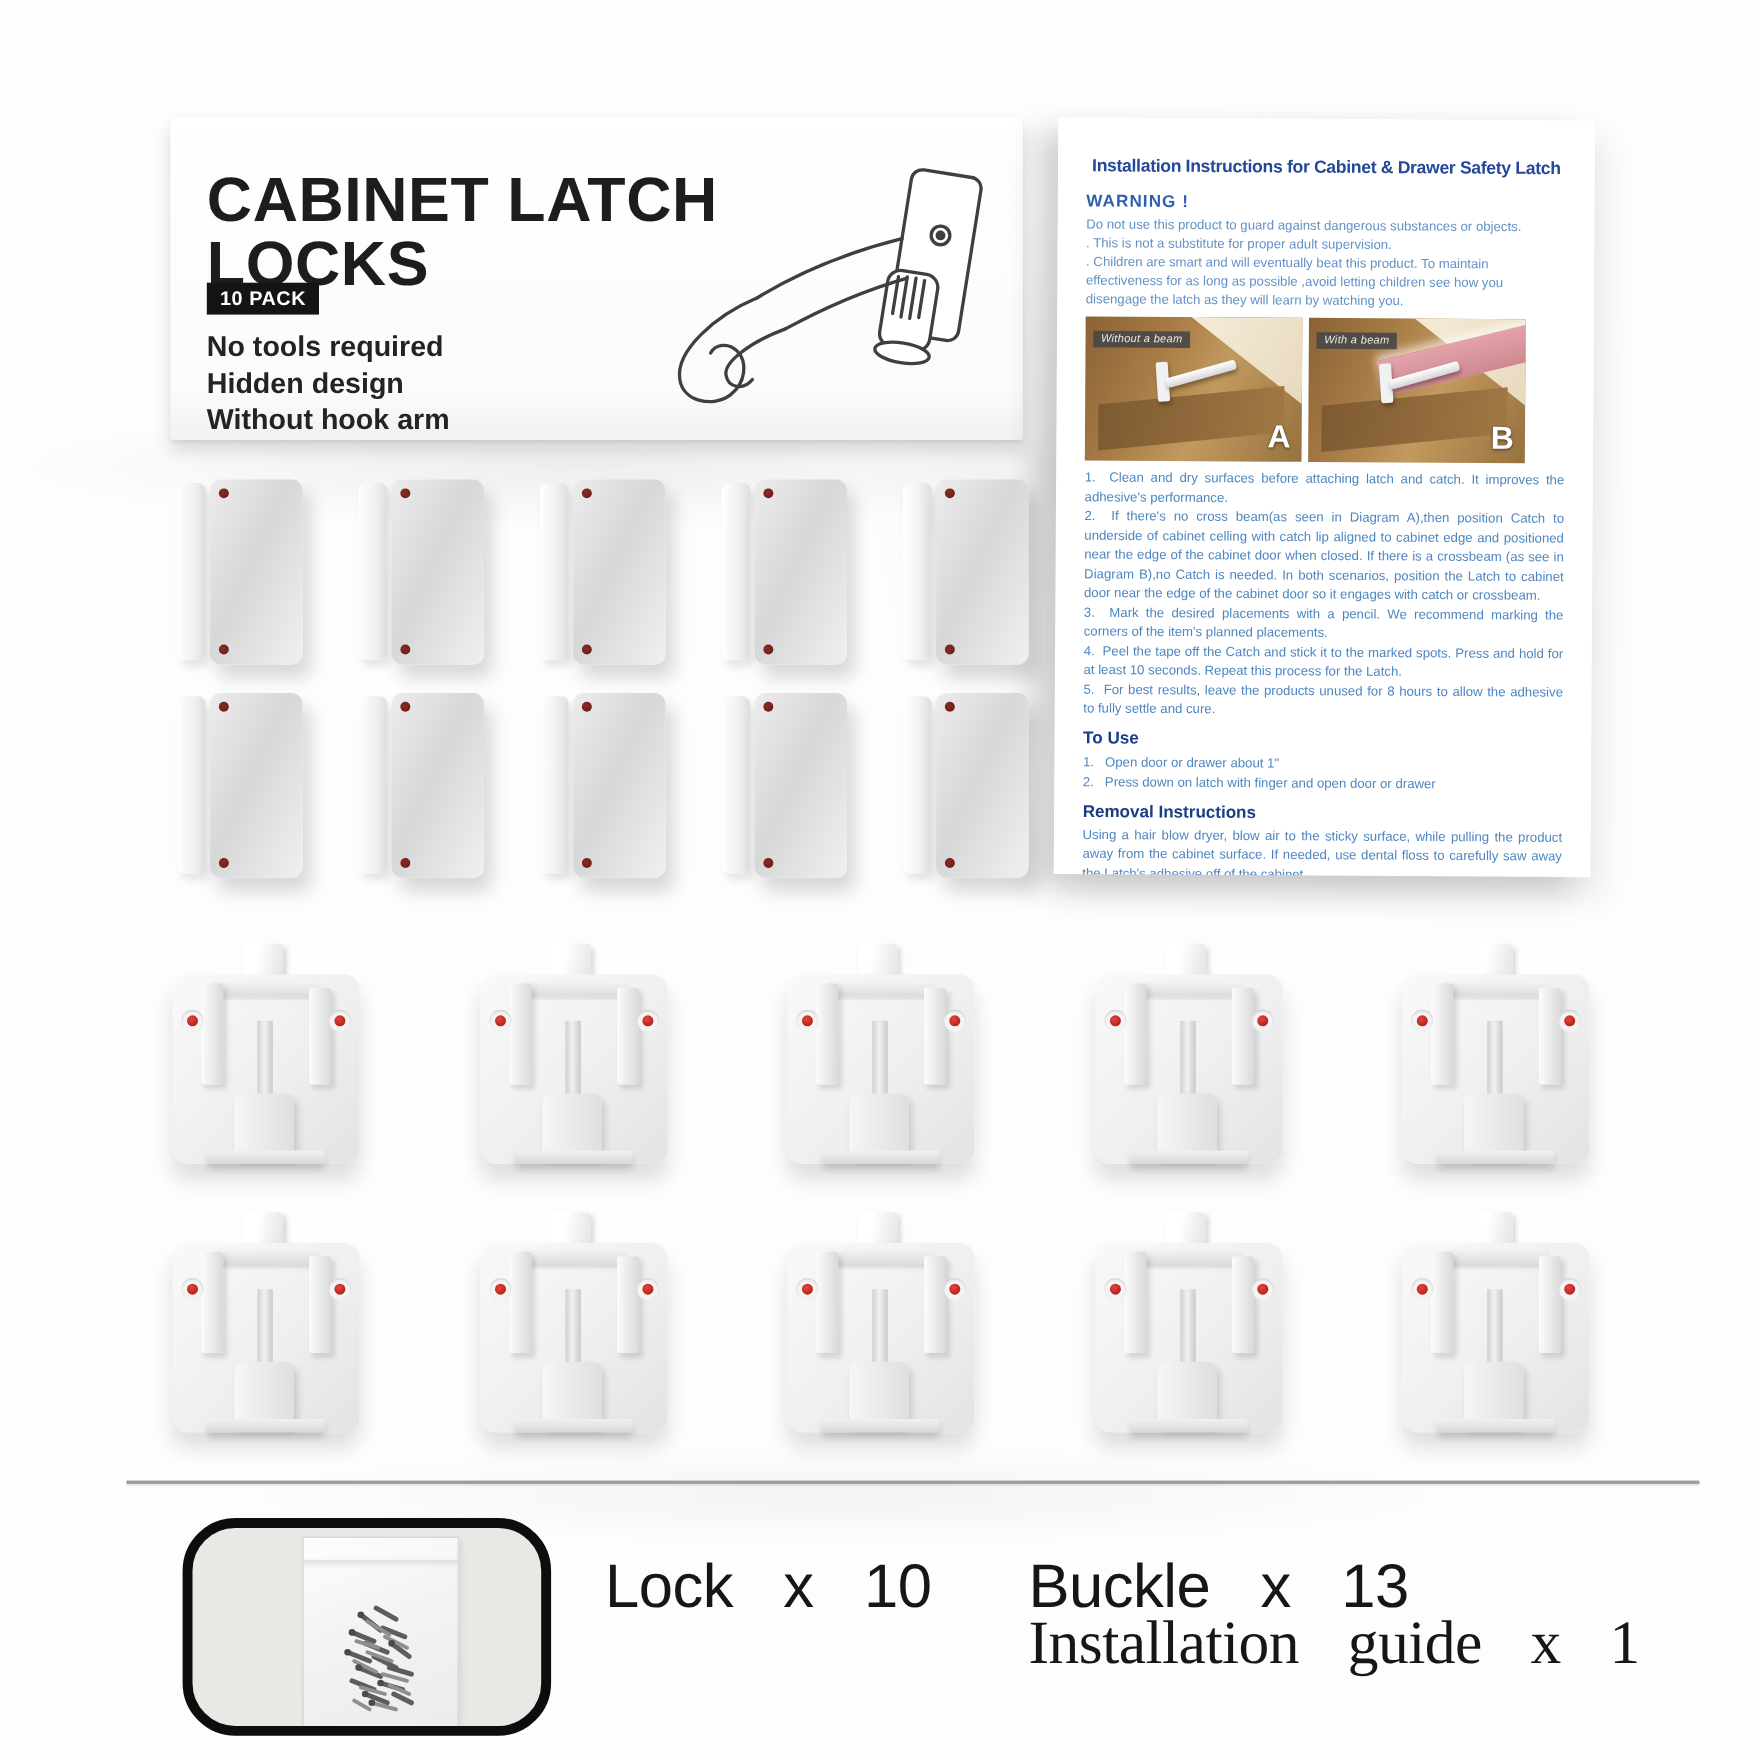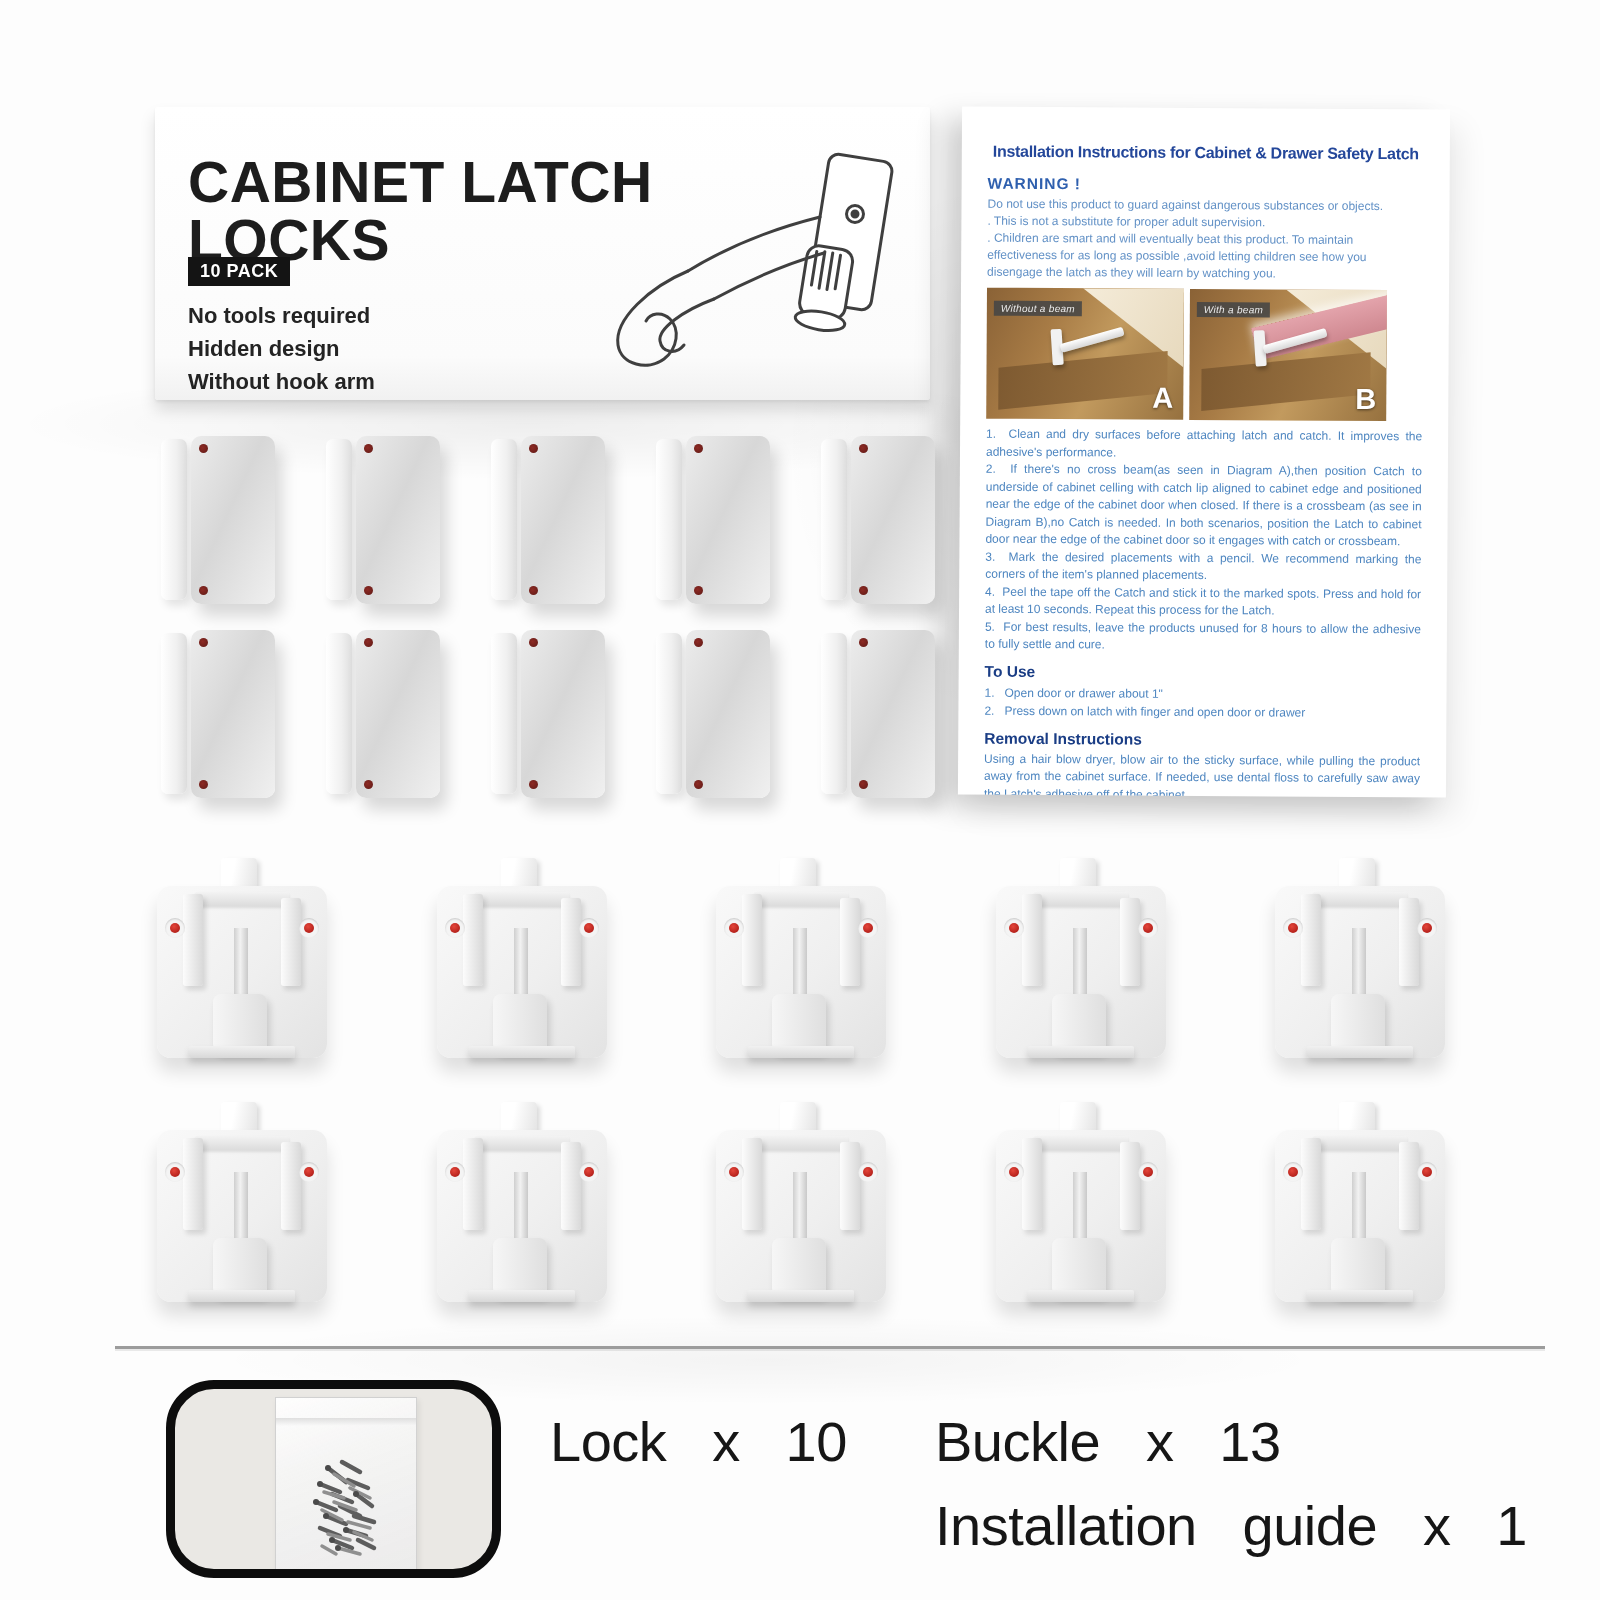--- a/index.html
+++ b/index.html
@@ -21,21 +21,21 @@
   }
   .box-title{
     position:absolute;left:33px;top:46px;width:530px;
     font-size:57px;font-weight:bold;line-height:1.02;letter-spacing:0.5px;color:#1d1d1d;
   }
   .pack-badge{
     position:absolute;left:33px;top:150px;background:#141414;color:#ffffff;
     font-size:18px;font-weight:bold;padding:4px 12px;letter-spacing:0.5px;
   }
   .feature-list{position:absolute;left:33px;top:192px;}
-  .feature-item{font-size:22px;line-height:33px;color:#232323;font-weight:bold;}
+  .feature-item{font-size:26px;line-height:33px;color:#232323;font-weight:bold;}
   .latch-illustration{position:absolute;right:28px;top:22px;}
   
   .sheet{
     position:absolute;left:960px;top:108px;width:488px;height:688px;overflow:hidden;
     background:#ffffff;transform:rotate(0.35deg);
     box-shadow:-20px 12px 28px rgba(0,0,0,0.16), 10px 18px 30px rgba(0,0,0,0.08);
     padding:0;box-sizing:border-box;
   }
   .sheet-inner{padding:36px 26px 12px 26px;}
   .sheet-title{
@@ -118,21 +118,21 @@
   .screw-bag{position:absolute;left:100px;top:8px;width:140px;height:172px;
     background:linear-gradient(160deg,rgba(255,255,255,0.95) 0%,rgba(246,246,246,0.85) 40%,rgba(236,236,236,0.9) 100%);
     border:1px solid rgba(205,205,205,0.9);box-shadow:2px 3px 6px rgba(0,0,0,0.08);}
   .bag-fold{position:absolute;left:0;top:20px;width:100%;height:8px;
     background:linear-gradient(rgba(220,220,220,0.9),rgba(250,250,250,0.4));}
   .contents-label{position:absolute;font-size:56px;line-height:1;color:#161616;word-spacing:0.55em;
     letter-spacing:-0.5px;}
   .lbl-lock{left:550px;top:1414px;}
   .lbl-buckle{left:935px;top:1414px;}
   .lbl-screws{left:550px;top:1498px;}
-  .lbl-guide{left:935px;top:1498px;}
+  .lbl-guide{left:935px;top:1466px;font-family:Liberation Serif, serif;}
 </style>
 </head>
 <body>
 
 <div class="stage">
 
   <div class="product-box">
     <div class="box-title">CABINET LATCH LOCKS</div>
     <div class="pack-badge">10 PACK</div>
     <div class="feature-list">

